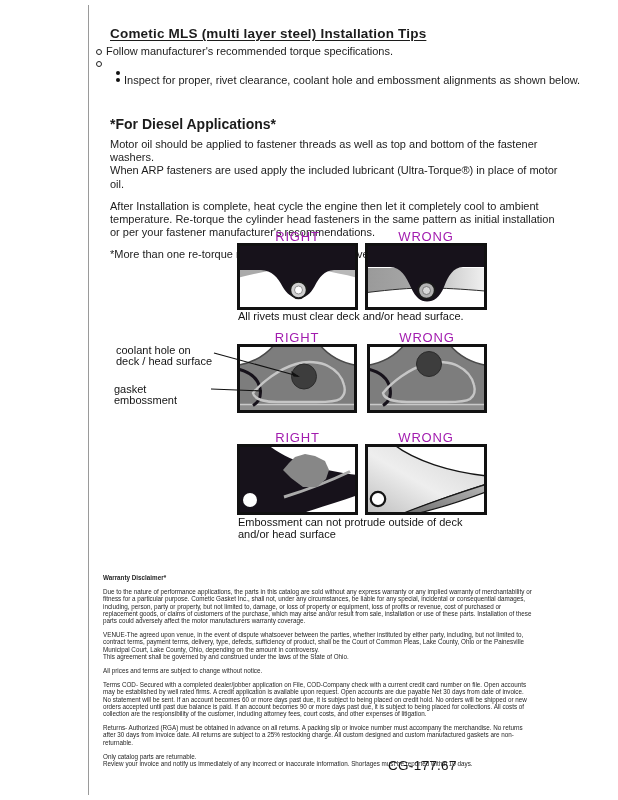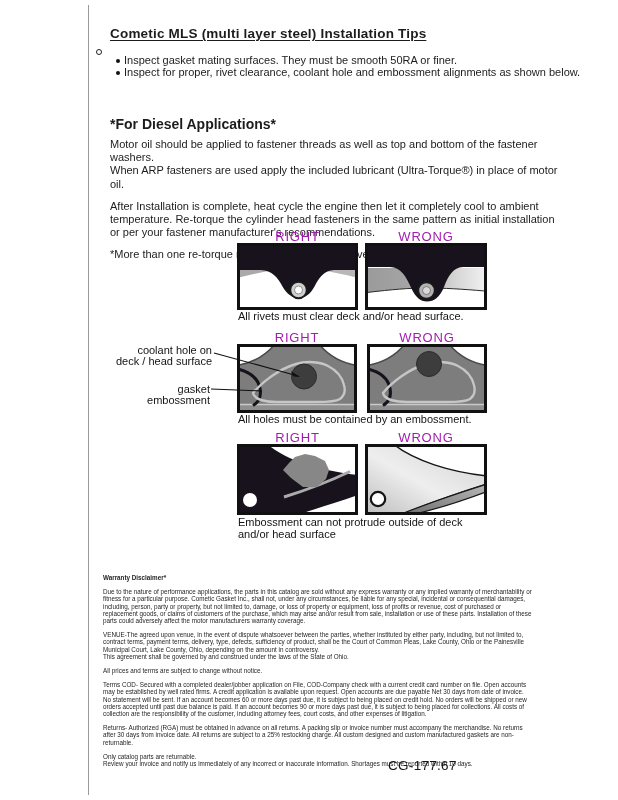--- a/index.html
+++ b/index.html
@@ -23,45 +23,48 @@
   .diesel { position:absolute; left:110px; top:116px; width:450px; font-size:11px; }
   .d-head { font-size:14px; font-weight:bold; margin:0 0 6px 0; }
   .d-para { margin:0 0 9px 0; line-height:13.2px; white-space:pre-line; }
 
   .dg-label { position:absolute; font-size:13px; letter-spacing:0.8px; text-align:center; color:#a21caf; }
   .dg-caption { position:absolute; font-size:11px; line-height:11.6px; color:#141414; white-space:pre-line; }
   .dg-box { position:absolute; }
   .dg-box svg { display:block; }
   .blk { fill:var(--diagram-black,#17121b); }
 
-  .side-label { position:absolute; font-size:11px; line-height:11.4px; text-align:right; color:#141414; white-space:pre-line; }
+  .side-label { position:absolute; font-size:11px; line-height:11.4px; text-align:left; color:#141414; white-space:pre-line; }
   .overlay-svg { position:absolute; left:110px; top:345px; z-index:6; pointer-events:none; }
 
   .disclaimer { position:absolute; left:103px; top:574px; width:430px; font-size:6.3px; line-height:7.2px; color:#1f1f1f; }
   .disclaimer .dc-head { font-weight:bold; margin:0 0 7px 0; }
   .disclaimer p { margin:0 0 7px 0; white-space:pre-line; }
 
   .page-code { position:absolute; left:388px; top:758px; font-size:13.5px; letter-spacing:0.3px; color:#161616; }
 </style>
 </head>
 <body>
 
 <div id="page">
 
   <div class="edge-line"></div>
 
   <div class="title">Cometic MLS (multi layer steel) Installation Tips</div>
 
   <div class="bullets">
     <div class="b-row">
       <span class="b-ring"></span>
+      <span>Follow manufacturer's recommended torque specifications.</span>
+    </div>
+    <div class="b-row">
+      <span class="b-ring"></span>
     </div>
     <div class="b-row sub">
       <span class="b-dot"></span>
-      <span>Inspect gasket mating surfaces.  They must be smooth 50RA or finer.</span>
     </div>
     <div class="b-row sub">
       <span class="b-dot"></span>
       <span>Inspect for proper, rivet clearance, coolant hole and embossment alignments as shown below.</span>
     </div>
   </div>
 
   <div class="diesel">
     <div class="d-head">*For Diesel Applications*</div>
     <p class="d-para">Motor oil should be applied to fastener threads as well as top and bottom of the fastener washers.
@@ -147,21 +150,20 @@
       <path d="M82,0 C91,11 105,19 120,21.5" stroke="#4a4a4a" stroke-width="1.5" fill="none"></path>
       <rect x="0" y="60.5" width="120" height="8.5" fill="#8f8f8f"></rect>
       <path d="M0,60.5 H120" stroke="#c9c9c9" stroke-width="1.5" fill="none"></path>
       <path d="M1,25 C13,28 21,35 23,44 C24.5,52 22,58 16,61.5" stroke="#17121b" stroke-width="3" fill="none"></path>
       <path d="M16,49 C25,38 42,25 59,20 C70,16.5 84,18 91,22 C99,26 105,33 107,41 C109,48 107,52 103,55 C99,57.5 90,58 80,58 L40,58 C30,58 17.5,56 16,49 Z" stroke="#c6c6c6" stroke-width="2.4" fill="none"></path>
       <circle cx="62" cy="20" r="12.5" fill="#3d3d3d" stroke="#2b2b2b" stroke-width="1"></circle>
       <rect x="1.5" y="1.5" width="117" height="66" fill="none" stroke="#111" stroke-width="3"></rect>
     </svg>
   </div>
 
-  <div class="dg-caption" style="left:238px;top:414px;">All holes must be contained by an embossment.</div>
 
   <div class="dg-label" style="left:237px;top:430px;width:121px;">RIGHT</div>
   <div class="dg-label" style="left:365px;top:430px;width:122px;">WRONG</div>
 
   <div class="dg-box" style="left:237px;top:444px;">
     <svg width="121" height="71" viewBox="0 0 121 71">
       <rect width="121" height="71" fill="#ffffff"></rect>
       <path class="blk" d="M30,0 C50,17 85,27 121,31 L121,51 C98,59 78,65 60,71 L0,71 L0,0 Z"></path>
       <path d="M47,53 C68,46.5 90,38.5 113,27.5" stroke="#ababab" stroke-width="3" fill="none"></path>
       <polygon points="46,26 52,19 58,13 68,10 78,12 88,17 92,26 89,35 80,43 66,43 54,34" fill="#878787"></polygon>

